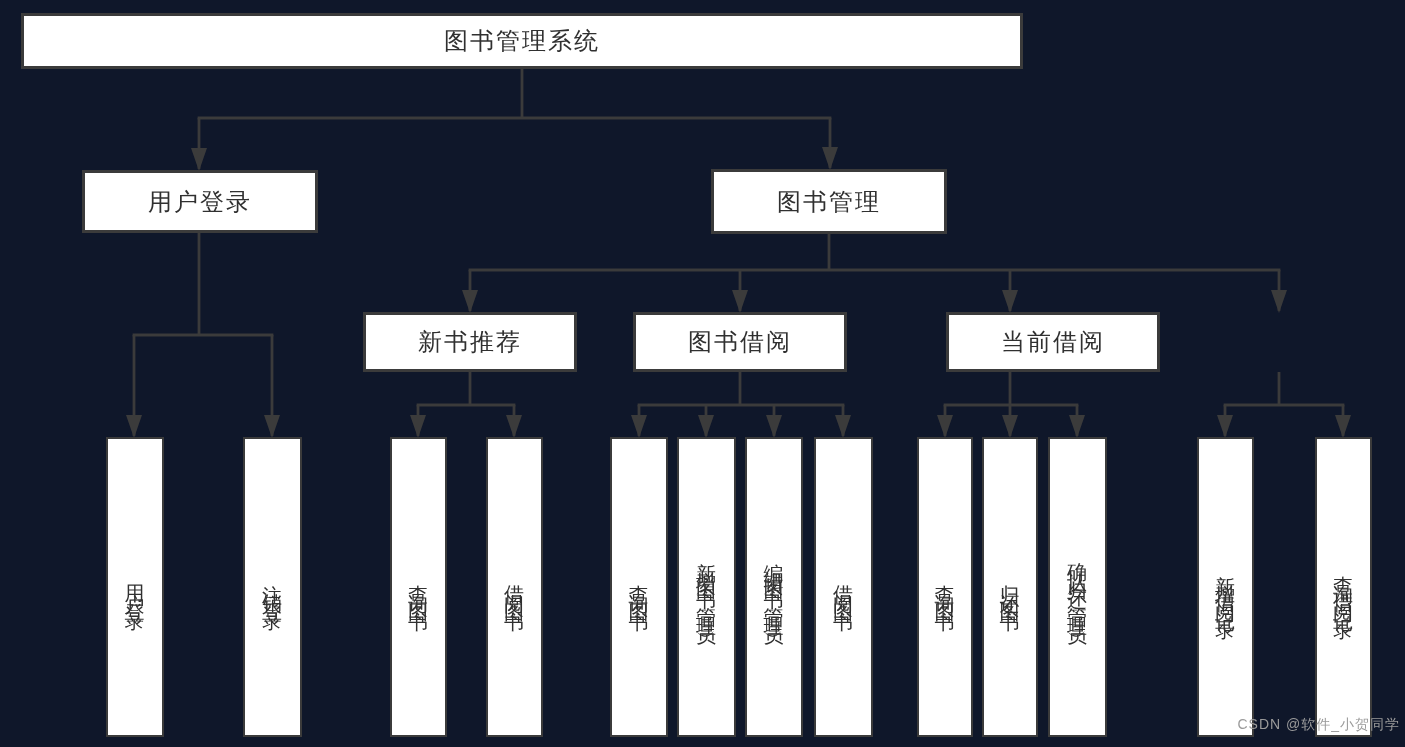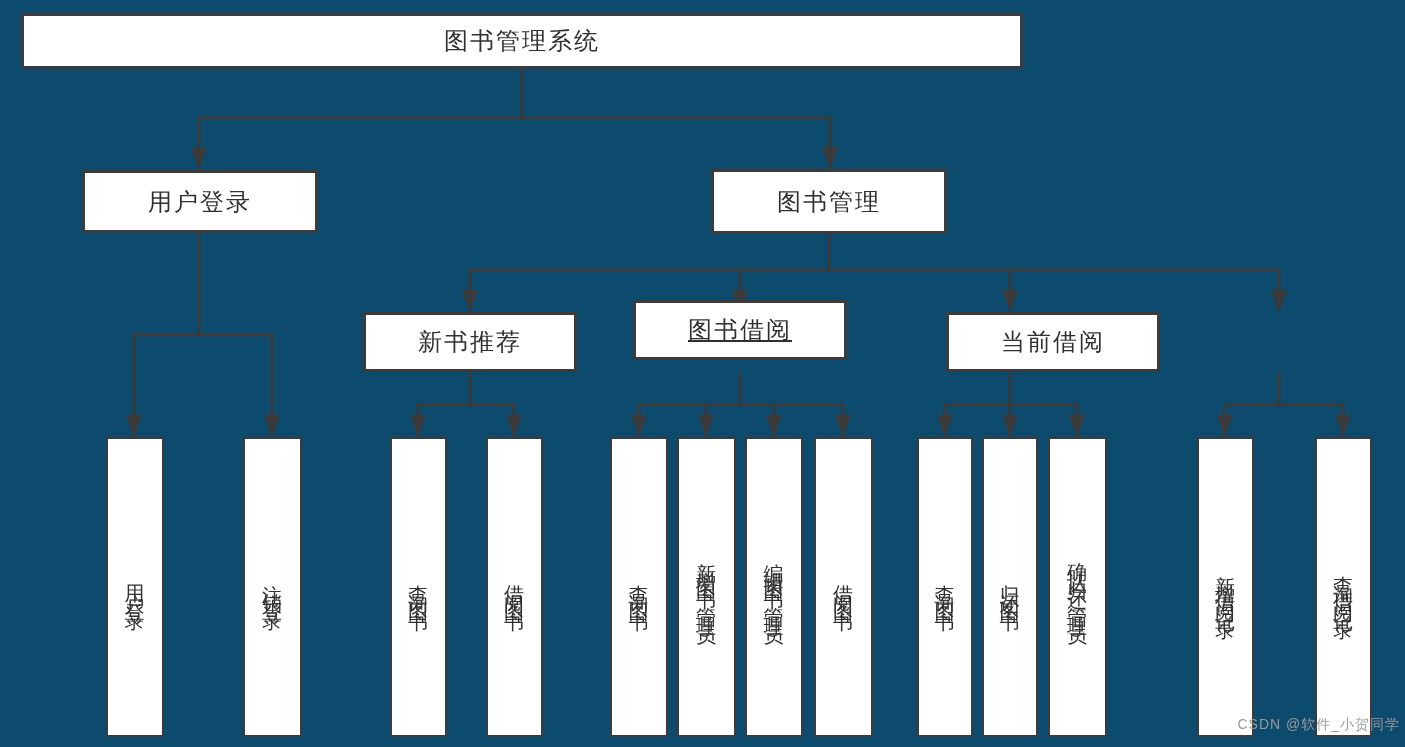--- a/index.html
+++ b/index.html
@@ -1,19 +1,19 @@
 <!DOCTYPE html>
 <html><head>
 <meta charset="utf-8">
 <style>
   html,body{margin:0;padding:0;background:#ffffff;}
   #canvas{
     position:relative;
     width:1405px;height:747px;
-    background:#0c4a6e;
+    background:#0f172a;
     font-family:"Liberation Sans", sans-serif;
     overflow:hidden;
   }
   .box{
     position:absolute;
     box-sizing:border-box;
     border:3px solid #3b3b3b;
     background:#ffffff;
     display:flex;
     align-items:center;
@@ -116,21 +116,21 @@
       <line x1="1343" y1="405" x2="1343" y2="436" marker-end="url(#ah)"></line>
     </g>
   </svg>
 
   <div class="box" style="left:21px;top:13px;width:1002px;height:56px;">图书管理系统</div>
 
   <div class="box" style="left:82px;top:170px;width:236px;height:63px;">用户登录</div>
   <div class="box" style="left:711px;top:169px;width:236px;height:65px;">图书管理</div>
 
   <div class="box" style="left:363px;top:312px;width:214px;height:60px;">新书推荐</div>
-  <div class="box" style="left:633px;top:300px;width:214px;height:60px;text-decoration:underline;">图书借阅</div>
+  <div class="box" style="left:633px;top:312px;width:214px;height:60px;">图书借阅</div>
   <div class="box" style="left:903px;top:312px;width:214px;height:60px;margin-left:43px;">当前借阅</div>
 
   <div class="box leaf" style="left:106px;top:437px;width:58px;height:300px;">用户登录</div>
   <div class="box leaf" style="left:243px;top:437px;width:59px;height:300px;">注销登录</div>
 
   <div class="box leaf" style="left:390px;top:437px;width:57px;height:300px;">查询图书</div>
   <div class="box leaf" style="left:486px;top:437px;width:57px;height:300px;">借阅图书</div>
 
   <div class="box leaf" style="left:610px;top:437px;width:58px;height:300px;">查询图书</div>
   <div class="box leaf" style="left:677px;top:437px;width:59px;height:300px;">新增图书（管理员）</div>

